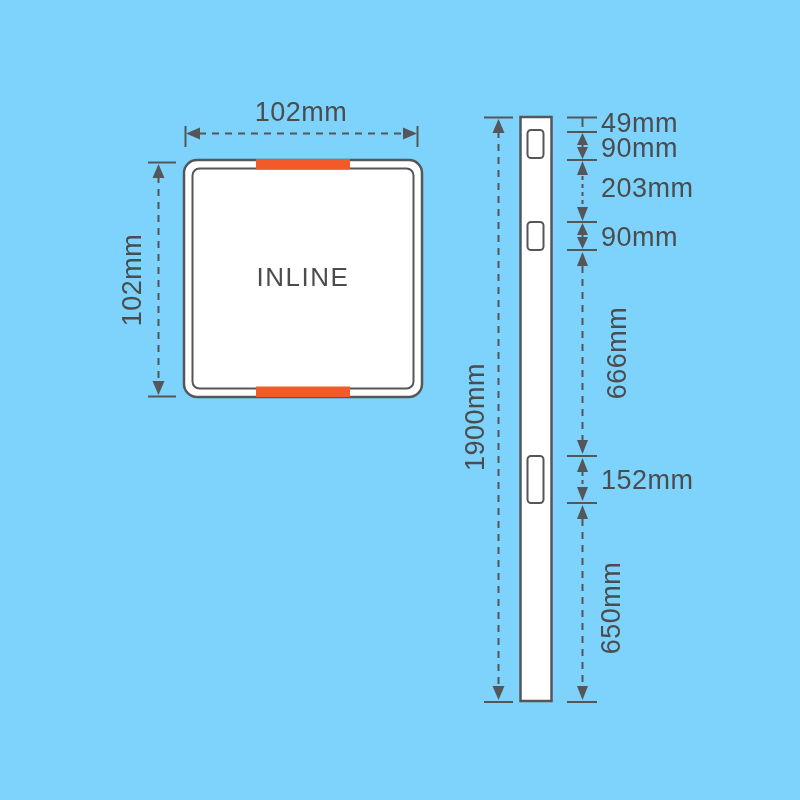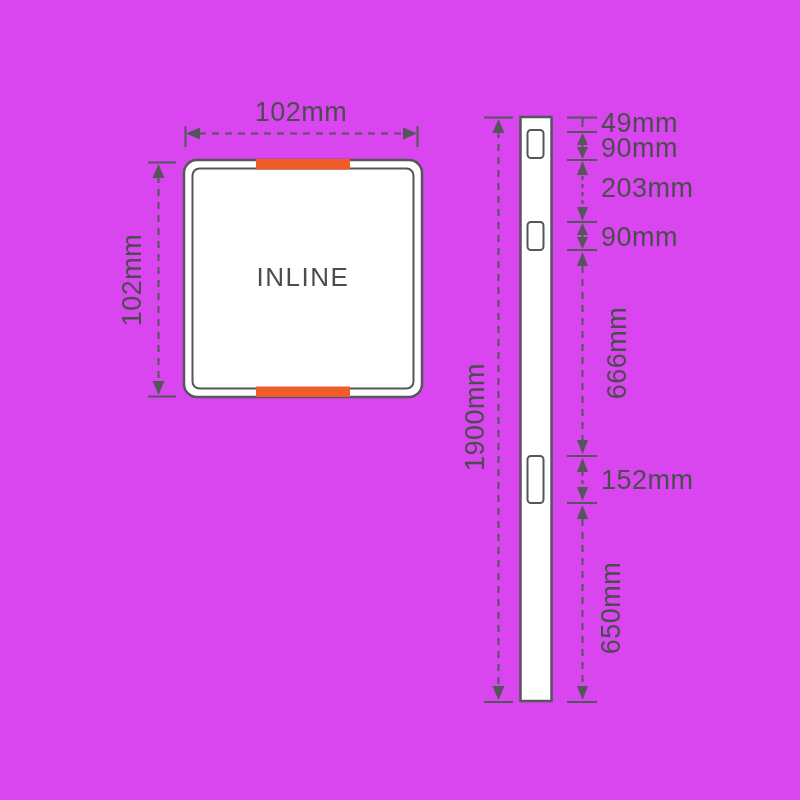--- a/index.html
+++ b/index.html
@@ -7,21 +7,21 @@
     padding: 0;
     background: #ffffff;
     width: 800px;
     height: 800px;
     font-family: "Liberation Sans", "DejaVu Sans", sans-serif;
   }
   .canvas {
     position: relative;
     width: 800px;
     height: 800px;
-    background: #d946ef;
+    background: #7dd3fc;
   }
   svg text {
     fill: #4b4c4e;
     font-family: "Liberation Sans", "DejaVu Sans", sans-serif;
   }
   .dim-label { font-size: 27px; letter-spacing: 0.5px; }
   .part-label { font-size: 26px; letter-spacing: 1.5px; }
   .outline  { fill: #ffffff; stroke: #55565a; stroke-width: 2.5; }
   .outline2 { fill: none;    stroke: #55565a; stroke-width: 2;   }
   .slot     { fill: #ffffff; stroke: #55565a; stroke-width: 2;   }

